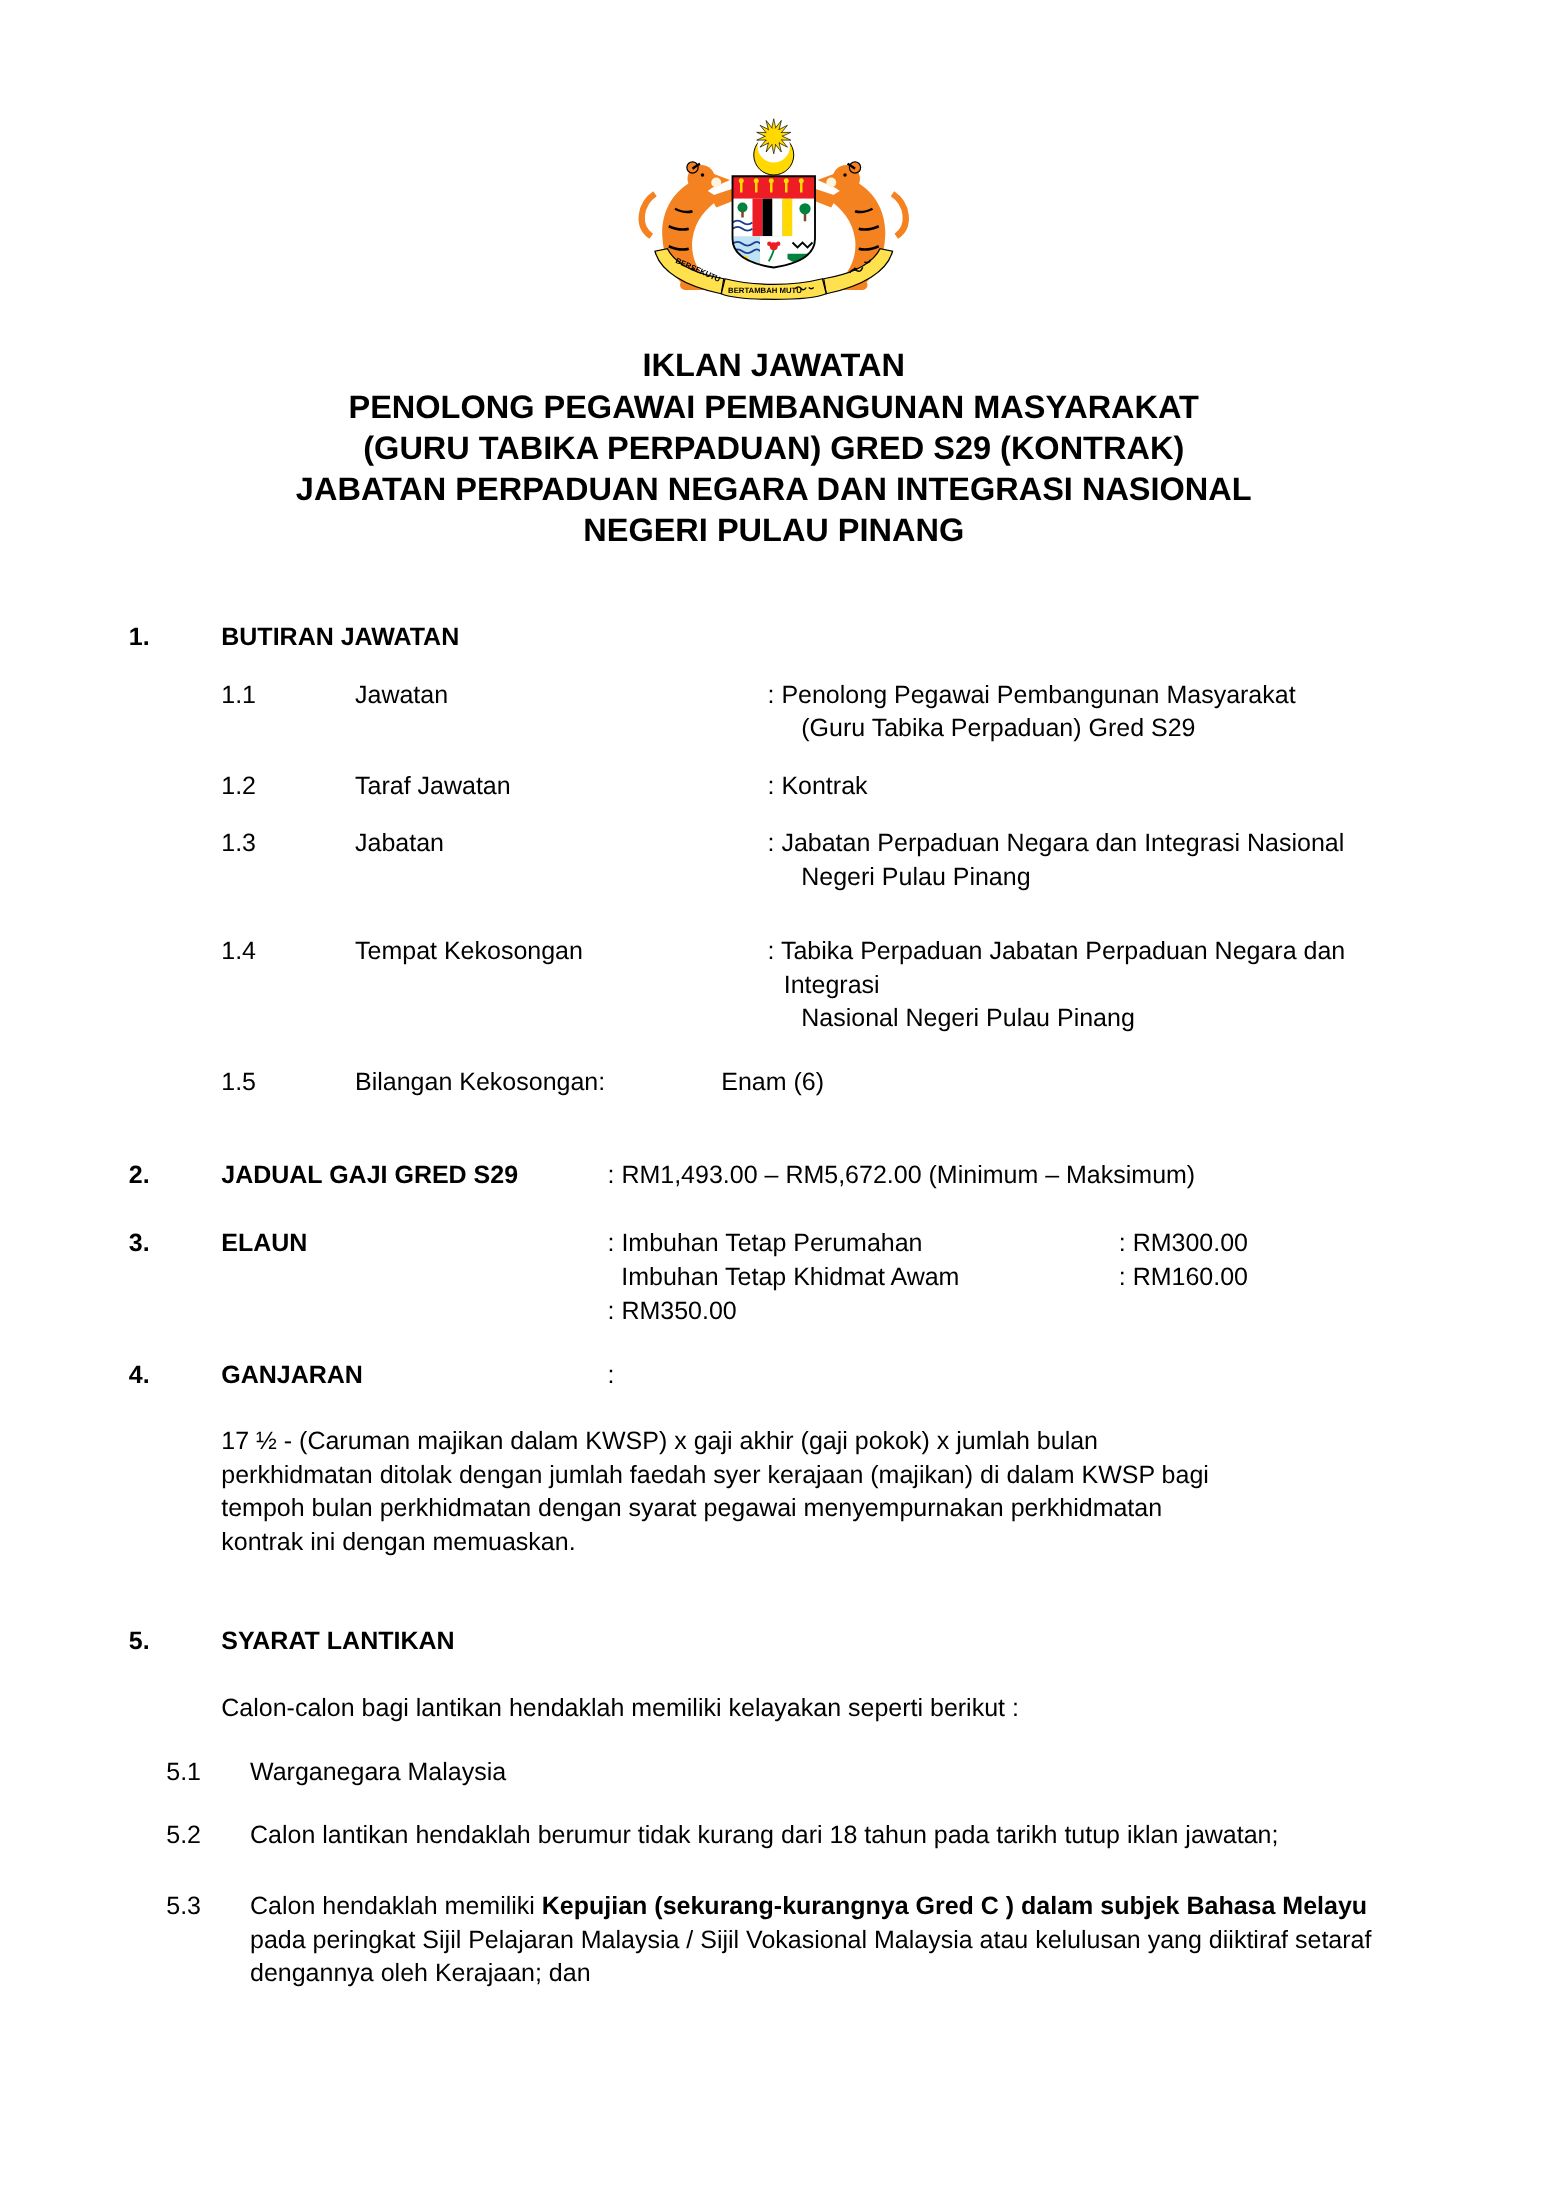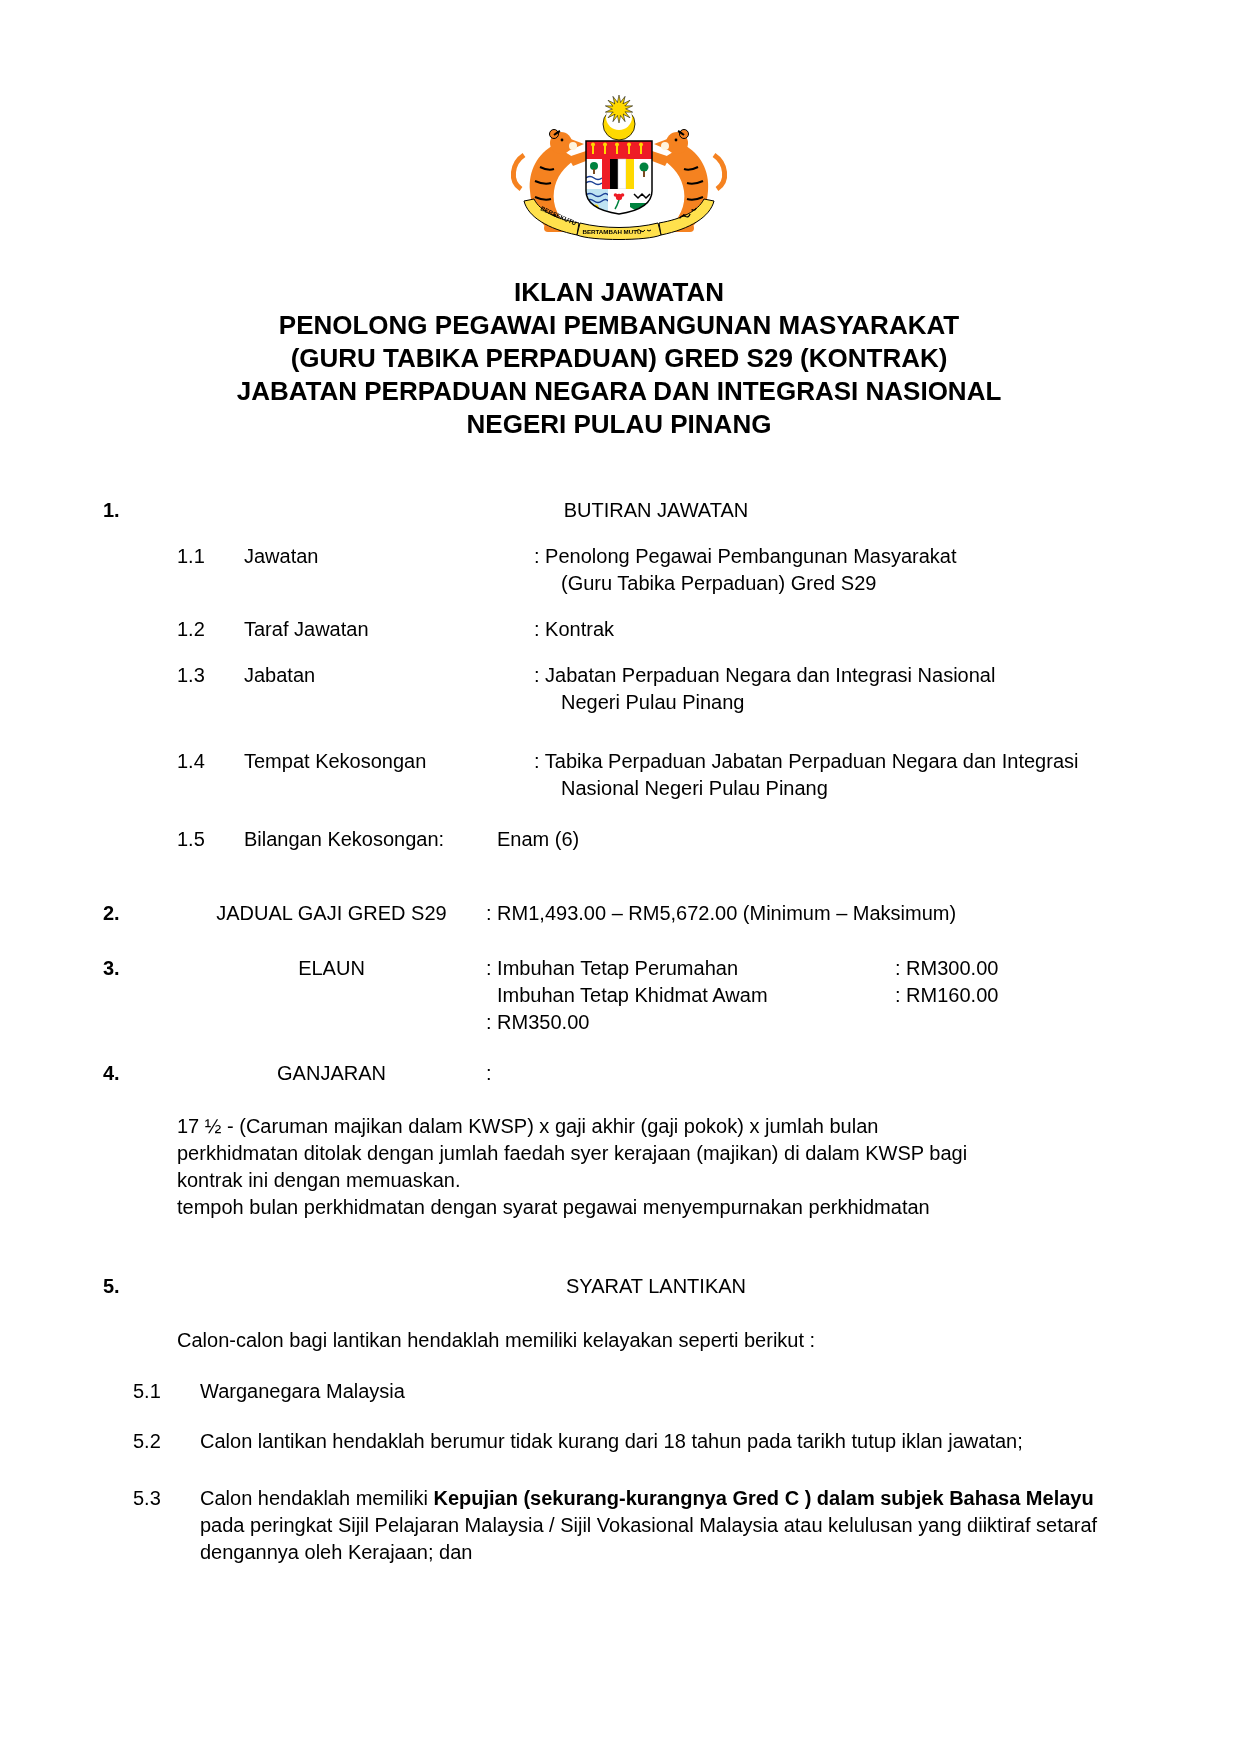--- a/index.html
+++ b/index.html
@@ -14,24 +14,24 @@
   }
   .doc{padding:93px 106px 0 103px;}
   .crest-wrap{width:250px;margin:0 auto;height:157px;}
   .crest-wrap svg{display:block;}
   .title-block{
     margin-top:26px;text-align:center;
     font-weight:bold;font-size:26px;line-height:33px;
   }
   .sec{display:grid;grid-template-columns:74px 1fr;}
   .sec .num{font-weight:bold;}
-  .sec .heading{font-weight:normal;text-align:center;}
+  .sec .heading{font-weight:bold;}
   .sec-row{display:grid;grid-template-columns:309px 1fr;}
   .sec1-head{margin-top:56px;}
-  .item{display:grid;grid-template-columns:67px 242px 1fr;margin-left:74px;}
+  .item{display:grid;grid-template-columns:67px 242px 1fr;margin-left:74px;gap:40px;}
   .item .val{padding-left:13px;text-indent:-13px;margin-left:48px;}
   .item .val .vline2{display:block;padding-left:14px;text-indent:0;}
   .item .val-plain{padding-left:11px;}
   .mt19{margin-top:19px;}
   .mt23{margin-top:23px;}
   .mt24{margin-top:24px;}
   .mt26{margin-top:26px;}
   .mt27{margin-top:27px;}
   .mt28{margin-top:28px;}
   .mt30{margin-top:30px;}
@@ -253,22 +253,22 @@
       <div class="num">4.</div>
       <div class="sec-row">
         <div class="heading">GANJARAN</div>
         <div>:</div>
       </div>
     </div>
 
     <div class="para mt26">
       <div>17 ½ - (Caruman majikan dalam KWSP) x gaji akhir (gaji pokok) x jumlah bulan</div>
       <div>perkhidmatan ditolak dengan jumlah faedah syer kerajaan (majikan) di dalam KWSP bagi</div>
+      <div>tempoh bulan perkhidmatan dengan syarat pegawai menyempurnakan perkhidmatan</div>
       <div>kontrak ini dengan memuaskan.</div>
-      <div>tempoh bulan perkhidmatan dengan syarat pegawai menyempurnakan perkhidmatan</div>
     </div>
 
     <div class="sec mt52">
       <div class="num">5.</div>
       <div class="heading">SYARAT LANTIKAN</div>
     </div>
 
     <div class="para mt27">Calon-calon bagi lantikan hendaklah memiliki kelayakan seperti berikut :</div>
 
     <div class="sub mt24">

